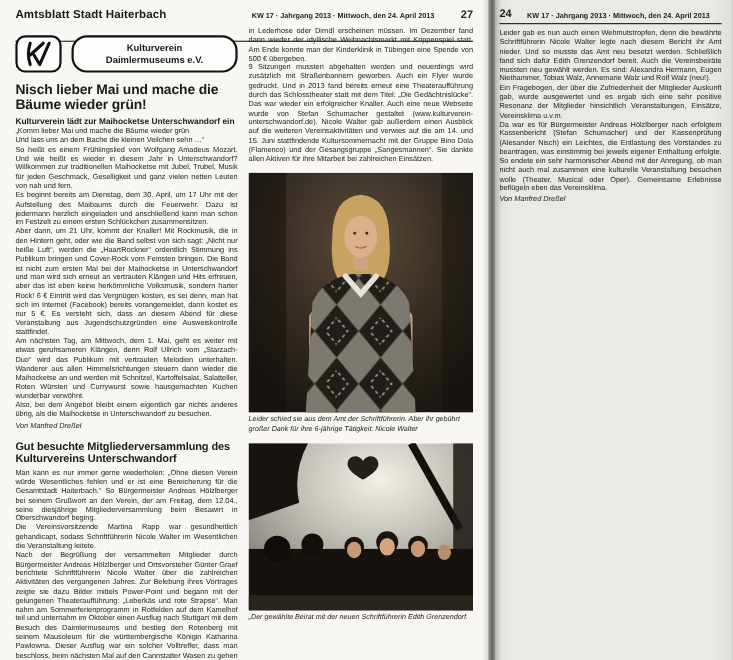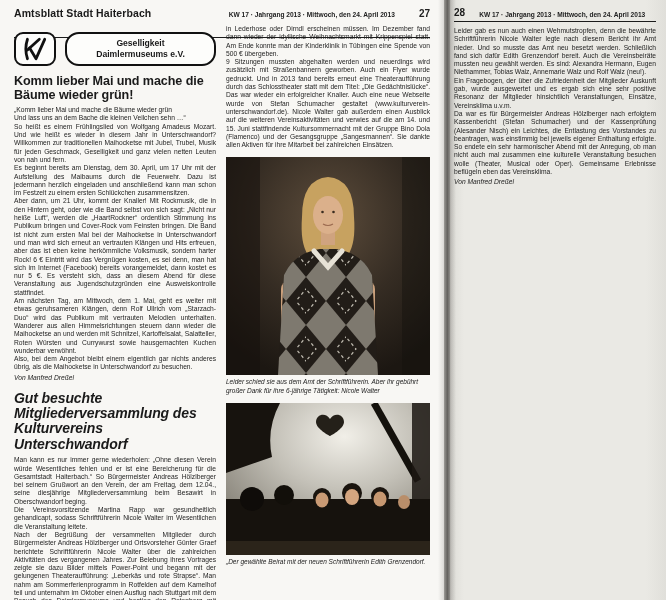--- a/index.html
+++ b/index.html
@@ -18,21 +18,21 @@
 
   .brand-row{display:flex;gap:9px;align-items:stretch;height:34px;margin-bottom:6px;}
   .logo-box{width:42px;border:2.4px solid #111;border-radius:9px;display:flex;align-items:center;justify-content:center;background:#fdfdfb;box-sizing:border-box;}
   .org-box{flex:1;border:2.2px solid #111;border-radius:14px;display:flex;flex-direction:column;align-items:center;justify-content:center;font-weight:bold;font-size:8.6px;line-height:1.25;background:#fdfdfb;box-sizing:border-box;}
 
   h1.a1{font-size:12.6px;font-weight:bold;line-height:1.08;margin:9px 0 4px;letter-spacing:-.1px;}
   .lead{font-size:7.6px;font-weight:bold;margin:0 0 1px;}
   .quote{font-size:6.7px;line-height:1.24;margin:0;}
   p.body{font-size:6.7px;line-height:1.24;text-align:justify;margin:0;color:#1d1d1d;}
   p.author{font-size:6.7px;font-style:italic;margin:2px 0 0;color:#1d1d1d;}
-  h2.a2{font-size:14px;font-weight:bold;line-height:1.1;margin:10px 0 4px;letter-spacing:-.1px;font-style:italic;}
+  h2.a2{font-size:10px;font-weight:bold;line-height:1.1;margin:10px 0 4px;letter-spacing:-.1px;}
 
   figure{margin:0;}
   .photo1{margin-top:8px;width:204px;height:218px;display:block;}
   .photo2{margin-top:8px;width:204px;height:152px;display:block;}
   figcaption{font-size:6.5px;font-style:italic;line-height:1.3;margin-top:3px;color:#222;}
 
   
   .gutter{position:absolute;left:438px;top:0;width:18px;height:600px;z-index:4;
     background:linear-gradient(to right,rgba(40,36,32,0) 0%,rgba(40,36,32,.12) 30%,rgba(30,27,24,.55) 52%,rgba(40,36,32,.18) 72%,rgba(40,36,32,0) 100%);}
 
@@ -61,26 +61,27 @@
         <div class="logo-box">
           <svg width="28" height="26" viewBox="0 0 26 24">
             <g fill="none" stroke="#111" stroke-width="2.6" stroke-linecap="round" stroke-linejoin="round">
               <path d="M6,3 Q3,12 6,21"></path>
               <path d="M6,13 L17,3"></path>
               <path d="M8,11 L14,21 L22,3"></path>
             </g>
           </svg>
         </div>
         <div class="org-box">
-          <div>Geselligkeit</div>
+          <div>Kulturverein</div>
           <div>Daimlermuseums e.V.</div>
         </div>
       </div>
 
-      <h1 class="a1">Komm lieber Mai und mache die Bäume wieder grün!</h1>
+      <h1 class="a1">Nisch lieber Mai und mache die Bäume wieder grün!</h1>
+      <p class="lead">Kulturverein lädt zur Maihocketse Unterschwandorf ein</p>
       <div class="quote">
         <div>„Komm lieber Mai und mache die Bäume wieder grün</div>
         <div>Und lass uns an dem Bache die kleinen Veilchen sehn …“</div>
       </div>
       <p class="body">So heißt es einem Frühlingslied von Wolfgang Amadeus Mozart. Und wie heißt es wieder in diesem Jahr in Unterschwandorf? Willkommen zur traditionellen Maihocketse mit Jubel, Trubel, Musik für jeden Geschmack, Geselligkeit und ganz vielen netten Leuten von nah und fern.</p>
       <p class="body">Es beginnt bereits am Dienstag, dem 30. April, um 17 Uhr mit der Aufstellung des Maibaums durch die Feuerwehr. Dazu ist jedermann herzlich eingeladen und anschließend kann man schon im Festzelt zu einem ersten Schlückchen zusammensitzen.</p>
       <p class="body">Aber dann, um 21 Uhr, kommt der Knaller! Mit Rockmusik, die in den Hintern geht, oder wie die Band selbst von sich sagt: „Nicht nur heiße Luft“, werden die „HaartRockner“ ordentlich Stimmung ins Publikum bringen und Cover-Rock vom Feinsten bringen. Die Band ist nicht zum ersten Mal bei der Maihocketse in Unterschwandorf und man wird sich erneut an vertrauten Klängen und Hits erfreuen, aber das ist eben keine herkömmliche Volksmusik, sondern harter Rock! 6 € Eintritt wird das Vergnügen kosten, es sei denn, man hat sich im Internet (Facebook) bereits vorangemeldet, dann kostet es nur 5 €. Es versteht sich, dass an diesem Abend für diese Veranstaltung aus Jugendschutzgründen eine Ausweiskontrolle stattfindet.</p>
       <p class="body">Am nächsten Tag, am Mittwoch, dem 1. Mai, geht es weiter mit etwas geruhsameren Klängen, denn Rolf Ullrich vom „Starzach-Duo“ wird das Publikum mit vertrauten Melodien unterhalten. Wanderer aus allen Himmelsrichtungen steuern dann wieder die Maihocketse an und werden mit Schnitzel, Kartoffelsalat, Salatteller, Roten Würsten und Currywurst sowie hausgemachten Kuchen wunderbar verwöhnt.</p>
       <p class="body">Also, bei dem Angebot bleibt einem eigentlich gar nichts anderes übrig, als die Maihocketse in Unterschwandorf zu besuchen.</p>
       <p class="author">Von Manfred Dreßel</p>
@@ -169,21 +170,21 @@
         </svg>
         <figcaption>„Der gewählte Beirat mit der neuen Schriftführerin Edith Grenzendorf.</figcaption>
       </figure>
     </div>
   </div>
 
   <div class="gutter"></div>
 
   <div class="page-right">
     <div class="pr-header">
-      <span class="pageno" style="margin-left:0">28</span>
+      <span class="pageno" style="margin-left:0">24</span>
       <span class="issueline">KW 17 · Jahrgang 2013 · Mittwoch, den 24. April 2013</span>
     </div>
     <div class="pr-body">
       <p class="body">Leider gab es nun auch einen Wehmutstropfen, denn die bewährte Schriftführerin Nicole Walter legte nach diesem Bericht ihr Amt nieder. Und so musste das Amt neu besetzt werden. Schließlich fand sich dafür Edith Grenzendorf bereit. Auch die Vereinsbeiräte mussten neu gewählt werden. Es sind: Alexandra Hermann, Eugen Niethammer, Tobias Walz, Annemarie Walz und Rolf Walz (neu!).</p>
       <p class="body">Ein Fragebogen, der über die Zufriedenheit der Mitglieder Auskunft gab, wurde ausgewertet und es ergab sich eine sehr positive Resonanz der Mitglieder hinsichtlich Veranstaltungen, Einsätze, Vereinsklima u.v.m.</p>
       <p class="body">Da war es für Bürgermeister Andreas Hölzlberger nach erfolgtem Kassenbericht (Stefan Schumacher) und der Kassenprüfung (Alesander Nisch) ein Leichtes, die Entlastung des Vorstandes zu beantragen, was einstimmig bei jeweils eigener Enthaltung erfolgte. So endete ein sehr harmonischer Abend mit der Anregung, ob man nicht auch mal zusammen eine kulturelle Veranstaltung besuchen wolle (Theater, Musical oder Oper). Gemeinsame Erlebnisse beflügeln eben das Vereinsklima.</p>
       <p class="author">Von Manfred Dreßel</p>
     </div>
   </div>
 

